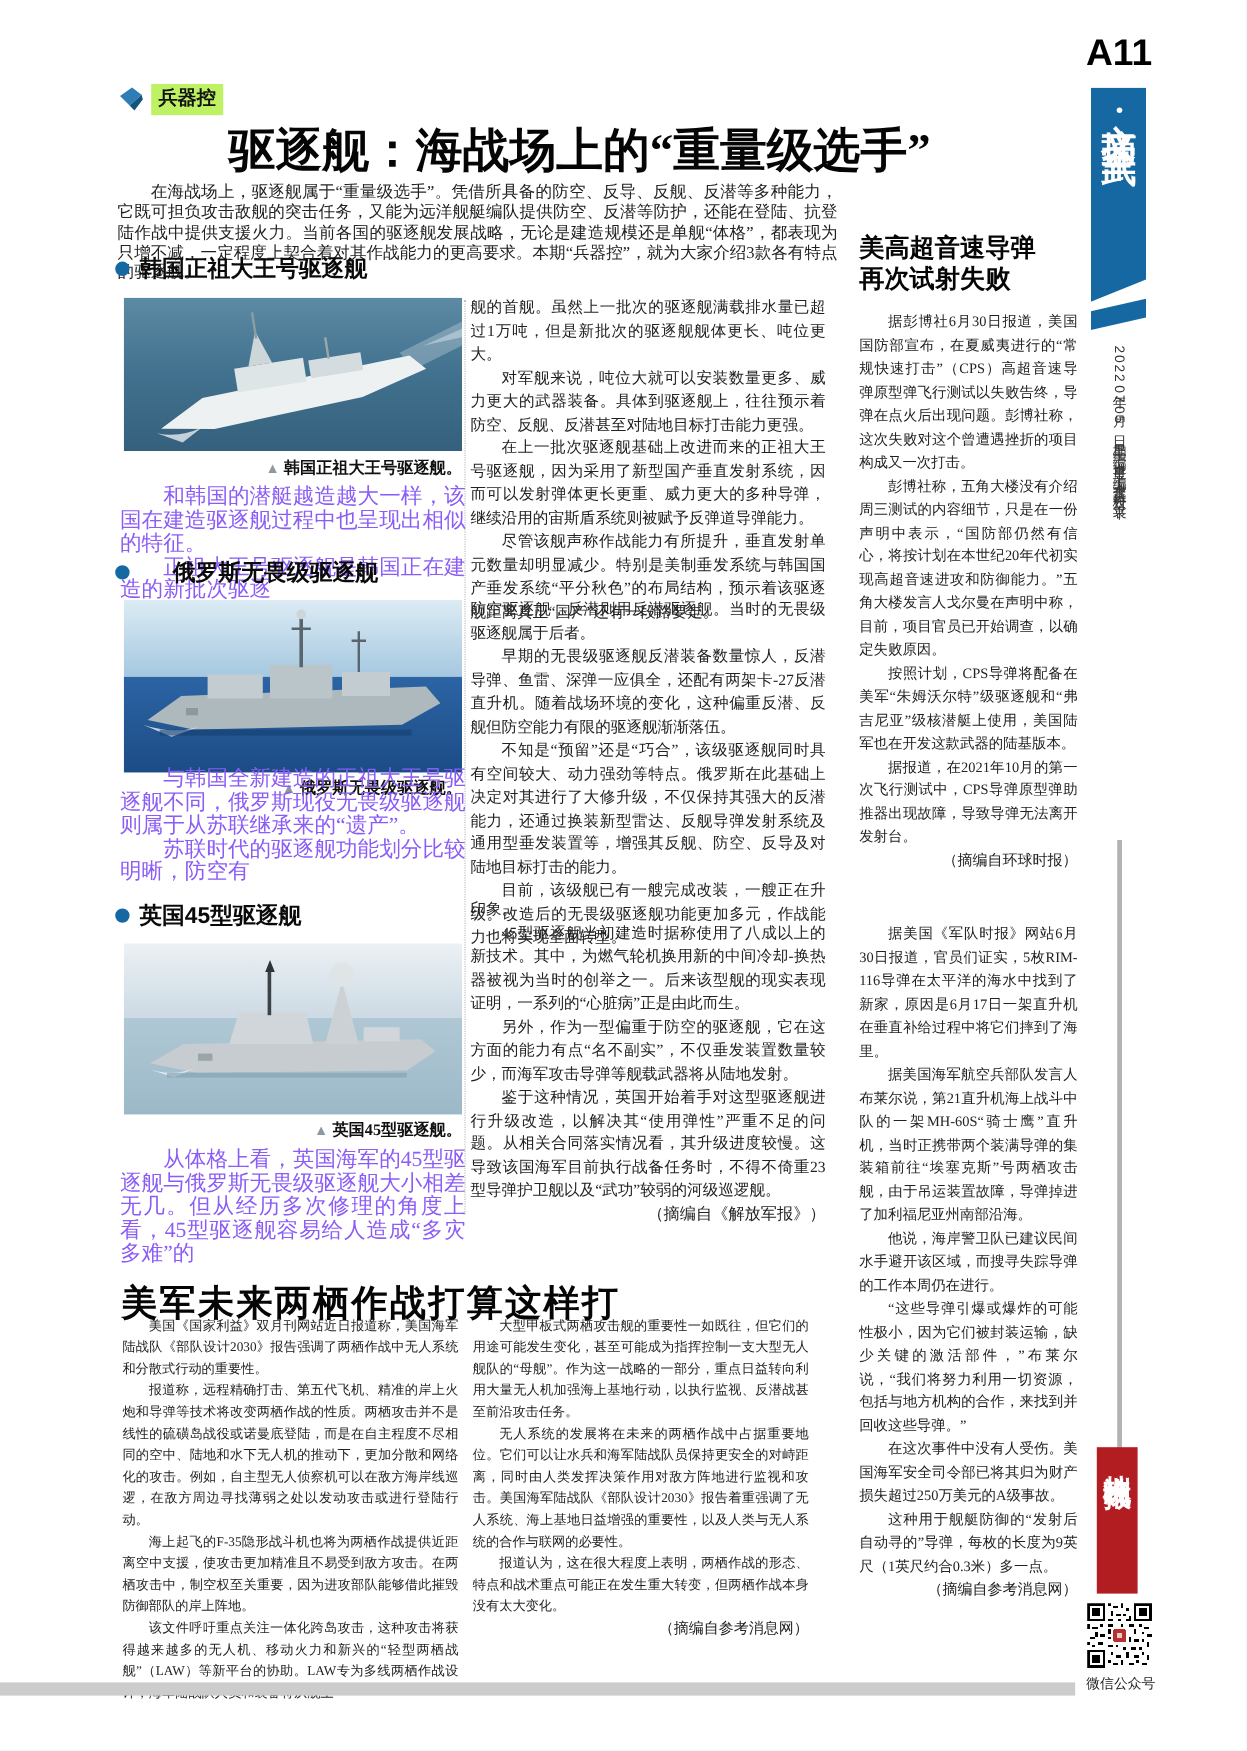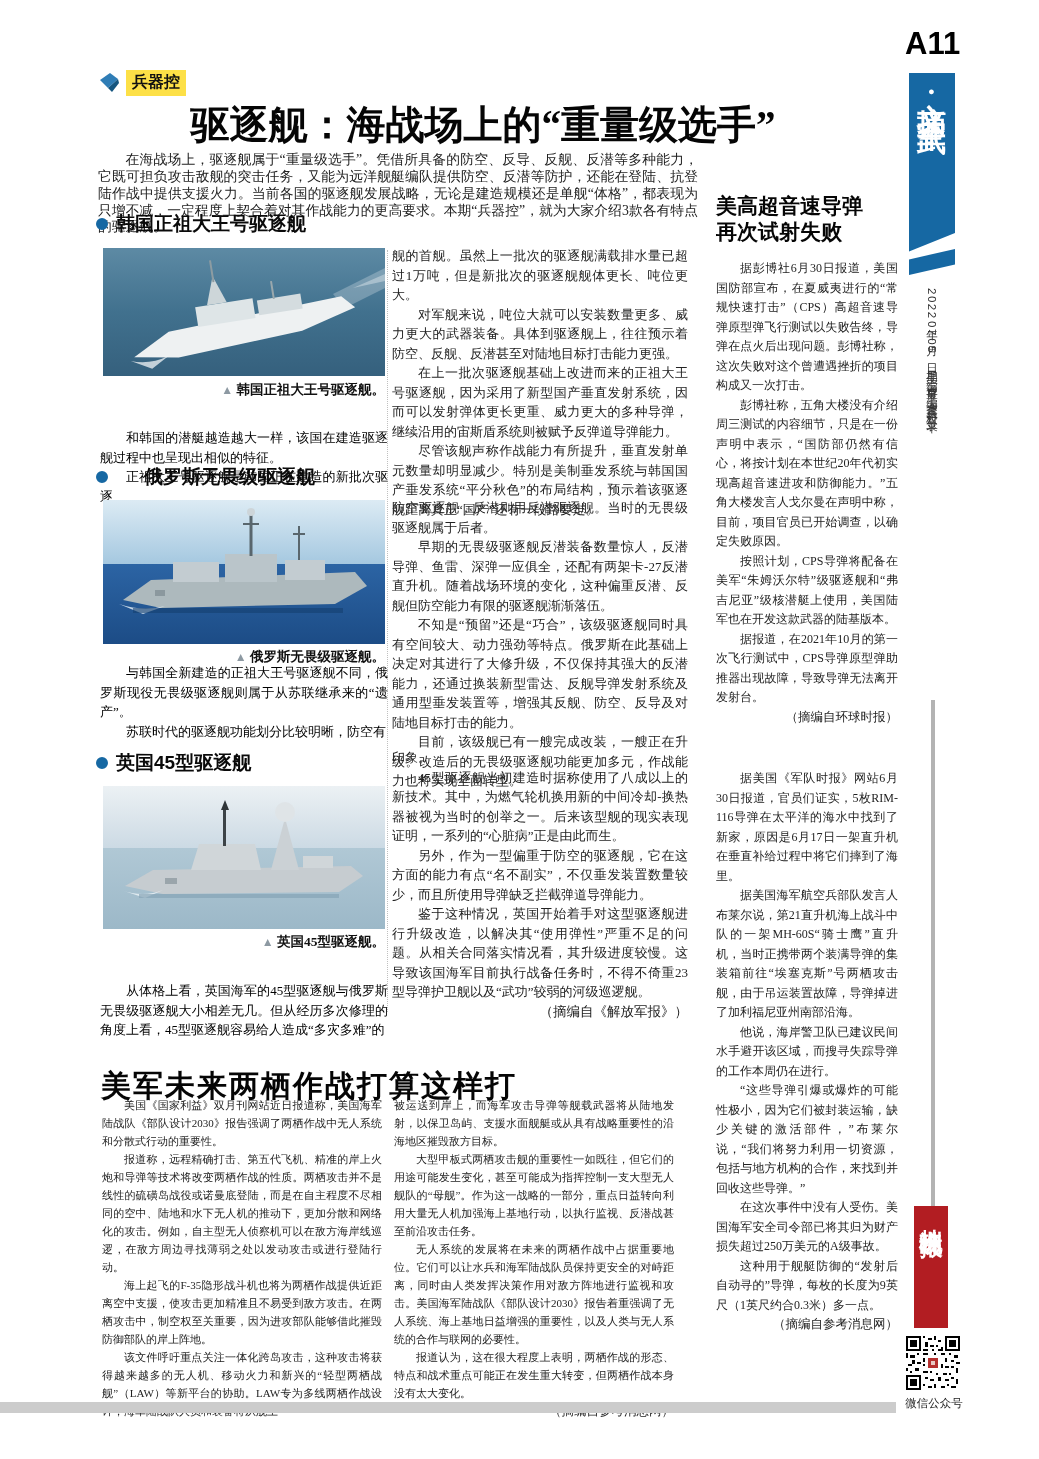--- a/index.html
+++ b/index.html
@@ -2,38 +2,38 @@
 <html><head>
 <meta charset="utf-8">
 <style>
   html,body{margin:0;padding:0;background:#e9e9e9;}
   .page{position:relative;width:1039px;height:1459px;background:#ffffff;overflow:hidden;
         font-family:"Liberation Serif","DejaVu Serif",serif;color:#1a1a1a;}
   [data-interactable]{box-sizing:border-box;}
 
   
   .lead-tag{position:absolute;left:96px;top:70px;display:flex;align-items:center;gap:4px;}
-  .tag-label{background:#fde047;padding:2px 6px 3px;font-weight:bold;font-size:16px;color:#111;}
+  .tag-label{background:#bef264;padding:2px 6px 3px;font-weight:bold;font-size:16px;color:#111;}
   .lead-headline{position:absolute;left:168px;top:72px;width:630px;text-align:center;
       font-size:39px;font-weight:900;letter-spacing:0px;color:#050505;
       font-family:"Liberation Serif","DejaVu Serif",serif;white-space:nowrap;}
   .lead-intro{position:absolute;left:98px;top:138px;width:600px;font-size:13.8px;line-height:16.9px;
       text-align:justify;text-indent:2em;color:#222;}
 
   .sec-heading{position:absolute;display:flex;align-items:center;gap:8px;font-size:19px;font-weight:bold;color:#0a0a0a;
       font-family:Liberation Sans, sans-serif;}
   .ring{width:9px;height:9px;border:6px solid #1668a3;border-radius:50%;background:#fff;flex:0 0 auto;}
 
   .photo{position:absolute;width:282px;overflow:hidden;}
   .photo svg{display:block;}
   .caption{position:absolute;width:282px;text-align:right;font-size:13.5px;font-weight:600;color:#111;}
   .caption .tri{color:#8d99a2;font-size:12px;}
 
   .colblock{position:absolute;width:296px;font-size:13px;line-height:19.5px;text-align:justify;color:#222;}
-  .leftblock{position:absolute;width:288px;font-size:13px;line-height:19.5px;text-align:justify;color:#000000;margin-top:24px;}
+  .leftblock{position:absolute;width:288px;font-size:18px;line-height:19.5px;text-align:justify;color:#8b5cf6;}
   .colblock p,.leftblock p{margin:0;}
   .indent{text-indent:2em;}
   .attribution{text-align:right;font-size:13.5px;margin-top:2px;}
 
   .col-rule{position:absolute;left:387px;top:250px;height:762px;width:0;border-left:1px dotted #bfbfbf;}
 
   
   .amphib-headline{position:absolute;left:101px;top:1041px;font-size:30px;font-weight:900;letter-spacing:2px;color:#050505;}
   .amphib-col{position:absolute;top:1096px;width:280px;font-size:11px;line-height:18px;text-align:justify;color:#222;}
   .amphib-col p{margin:0;}
@@ -207,34 +207,33 @@
   <div class="caption" style="left:103px;top:933px;" data-interactable="false">
     <span class="tri" data-interactable="false">▲</span>
     <span data-interactable="false">英国45型驱逐舰。</span>
   </div>
   <div class="leftblock" style="left:100px;top:957px;" data-interactable="false">
     <p class="indent" data-interactable="false">从体格上看，英国海军的45型驱逐舰与俄罗斯无畏级驱逐舰大小相差无几。但从经历多次修理的角度上看，45型驱逐舰容易给人造成“多灾多难”的</p>
   </div>
   <div class="colblock" style="left:392px;top:748px;" data-interactable="false">
     <p data-interactable="false">印象。</p>
     <p class="indent" data-interactable="false">45型驱逐舰当初建造时据称使用了八成以上的新技术。其中，为燃气轮机换用新的中间冷却-换热器被视为当时的创举之一。后来该型舰的现实表现证明，一系列的“心脏病”正是由此而生。</p>
-    <p class="indent" data-interactable="false">另外，作为一型偏重于防空的驱逐舰，它在这方面的能力有点“名不副实”，不仅垂发装置数量较少，而且所使用导弹缺乏拦截弹道导弹能力。</p>
+    <p class="indent" data-interactable="false">另外，作为一型偏重于防空的驱逐舰，它在这方面的能力有点“名不副实”，不仅垂发装置数量较少，而海军攻击导弹等舰载武器将从陆地发射。</p>
     <p class="indent" data-interactable="false">鉴于这种情况，英国开始着手对这型驱逐舰进行升级改造，以解决其“使用弹性”严重不足的问题。从相关合同落实情况看，其升级进度较慢。这导致该国海军目前执行战备任务时，不得不倚重23型导弹护卫舰以及“武功”较弱的河级巡逻舰。</p>
     <p class="attribution" data-interactable="false">（摘编自《解放军报》）</p>
   </div>
 
   <h2 class="amphib-headline" data-interactable="false">美军未来两栖作战打算这样打</h2>
   <div class="amphib-col" style="left:102px;" data-interactable="false">
     <p class="indent" data-interactable="false">美国《国家利益》双月刊网站近日报道称，美国海军陆战队《部队设计2030》报告强调了两栖作战中无人系统和分散式行动的重要性。</p>
     <p class="indent" data-interactable="false">报道称，远程精确打击、第五代飞机、精准的岸上火炮和导弹等技术将改变两栖作战的性质。两栖攻击并不是线性的硫磺岛战役或诺曼底登陆，而是在自主程度不尽相同的空中、陆地和水下无人机的推动下，更加分散和网络化的攻击。例如，自主型无人侦察机可以在敌方海岸线巡逻，在敌方周边寻找薄弱之处以发动攻击或进行登陆行动。</p>
     <p class="indent" data-interactable="false">海上起飞的F-35隐形战斗机也将为两栖作战提供近距离空中支援，使攻击更加精准且不易受到敌方攻击。在两栖攻击中，制空权至关重要，因为进攻部队能够借此摧毁防御部队的岸上阵地。</p>
     <p class="indent" data-interactable="false">该文件呼吁重点关注一体化跨岛攻击，这种攻击将获得越来越多的无人机、移动火力和新兴的“轻型两栖战舰”（LAW）等新平台的协助。LAW专为多线两栖作战设计，海军陆战队人员和装备将从舰上</p>
   </div>
   <div class="amphib-col" style="left:394px;" data-interactable="false">
-    <p data-interactable="false">被运送到岸上，而海军攻击导弹等舰载武器将从陆地发射，以保卫岛屿、支援水面舰艇或从具有战略重要性的沿海地区摧毁敌方目标。</p>
     <p class="indent" data-interactable="false">大型甲板式两栖攻击舰的重要性一如既往，但它们的用途可能发生变化，甚至可能成为指挥控制一支大型无人舰队的“母舰”。作为这一战略的一部分，重点日益转向利用大量无人机加强海上基地行动，以执行监视、反潜战甚至前沿攻击任务。</p>
     <p class="indent" data-interactable="false">无人系统的发展将在未来的两栖作战中占据重要地位。它们可以让水兵和海军陆战队员保持更安全的对峙距离，同时由人类发挥决策作用对敌方阵地进行监视和攻击。美国海军陆战队《部队设计2030》报告着重强调了无人系统、海上基地日益增强的重要性，以及人类与无人系统的合作与联网的必要性。</p>
     <p class="indent" data-interactable="false">报道认为，这在很大程度上表明，两栖作战的形态、特点和战术重点可能正在发生重大转变，但两栖作战本身没有太大变化。</p>
     <p class="attribution" style="font-size:12.5px" data-interactable="false">（摘编自参考消息网）</p>
   </div>
 
   <div class="sidebar" data-interactable="false">
     <h3 class="sb-title" data-interactable="false">
       <span data-interactable="false">美高超音速导弹</span><br>
       <span data-interactable="false">再次试射失败</span>

